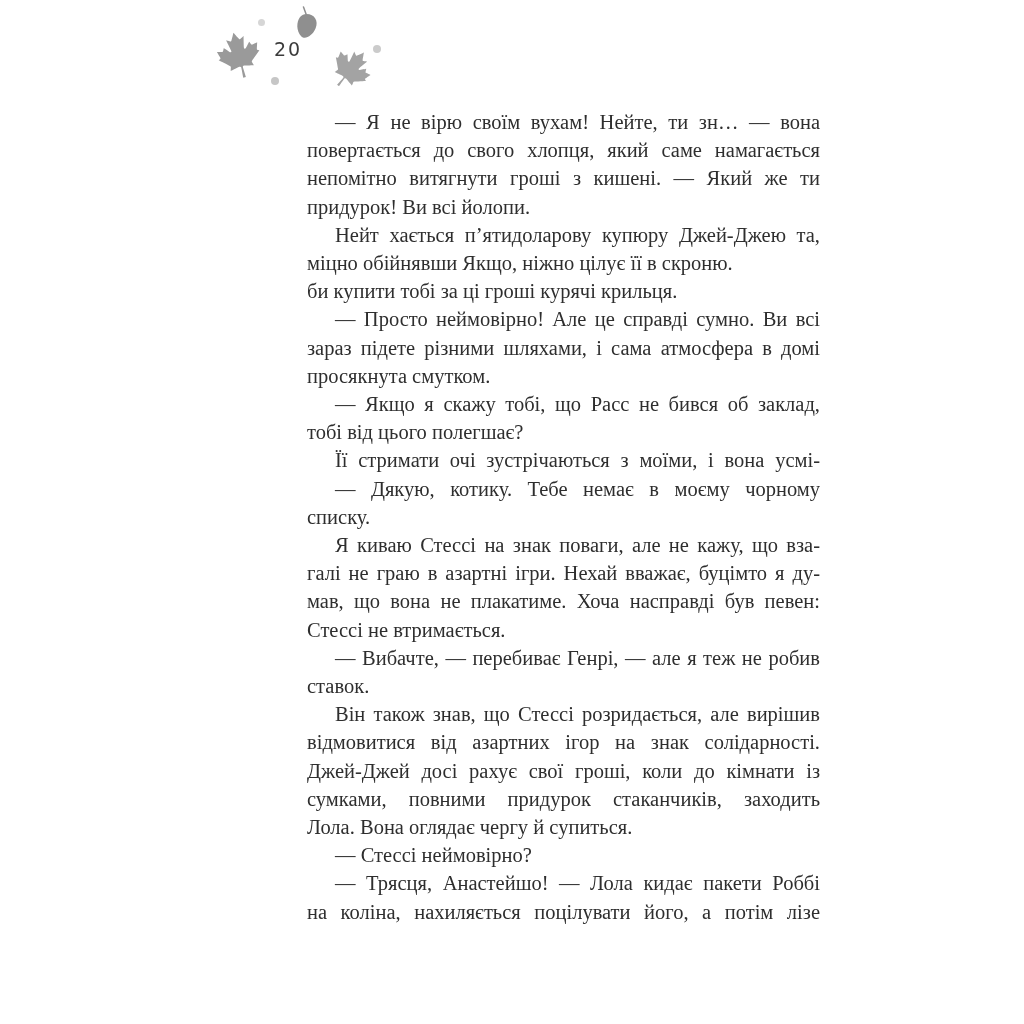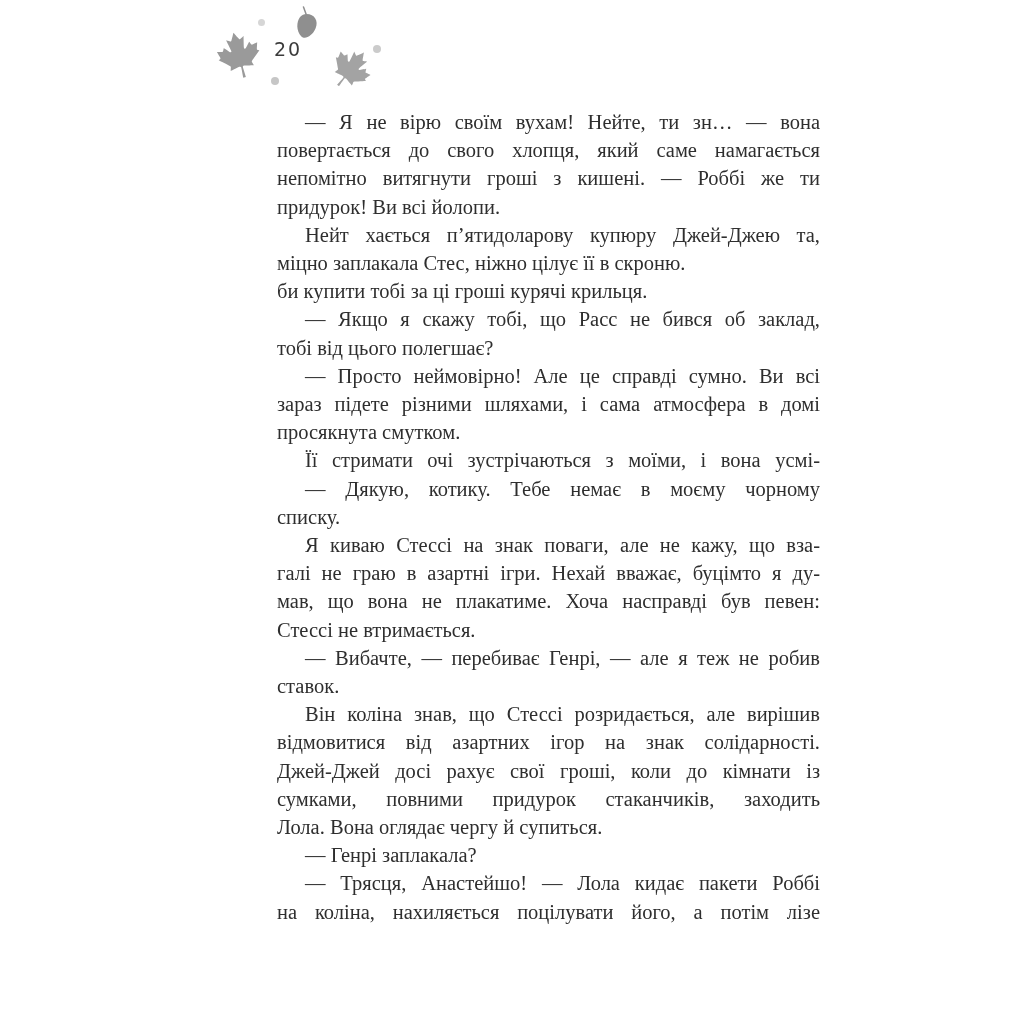--- a/index.html
+++ b/index.html
@@ -49,20 +49,21 @@
     width: 543px;
     font-size: 20.5px;
     line-height: 28.2px;
     color: #2e2e2e;
   }
   .para { margin: 0; padding: 0; }
   .line {
     text-align: justify;
     text-align-last: left;
     white-space: normal;
+    margin-left: 30px;
   }
   .line.jst { text-align-last: justify; }
   .line.first { text-indent: 28px; }
 </style>
 </head>
 <body>
 
 <div class="page">
 
   <svg class="deco leaf-left" viewBox="0 0 512 512" aria-hidden="true">
@@ -81,65 +82,65 @@
   <div class="dot dot-1"></div>
   <div class="dot dot-2"></div>
   <div class="dot dot-3"></div>
 
   <div class="page-number">20</div>
 
   <div class="page-text">
       <div class="para">
         <div class="line first jst">— Я не вірю своїм вухам! Нейте, ти зн… — вона</div>
         <div class="line jst">повертається до свого хлопця, який саме намагається</div>
-        <div class="line jst">непомітно витягнути гроші з кишені. — Роббі же ти</div>
+        <div class="line jst">непомітно витягнути гроші з кишені. — Який же ти</div>
         <div class="line">придурок! Ви всі йолопи.</div>
       </div>
       <div class="para">
         <div class="line first jst">Нейт хається п’ятидоларову купюру Джей-Джею та,</div>
-        <div class="line">міцно заплакала Стес, ніжно цілує її в скроню.</div>
+        <div class="line">міцно обійнявши Якщо, ніжно цілує її в скроню.</div>
       </div>
       <div class="para">
         <div class="line">би купити тобі за ці гроші курячі крильця.</div>
       </div>
       <div class="para">
-        <div class="line first jst">— Якщо я скажу тобі, що Расс не бився об заклад,</div>
-        <div class="line">тобі від цього полегшає?</div>
-      </div>
-      <div class="para">
         <div class="line first jst">— Просто неймовірно! Але це справді сумно. Ви всі</div>
         <div class="line jst">зараз підете різними шляхами, і сама атмосфера в домі</div>
         <div class="line">просякнута смутком.</div>
+      </div>
+      <div class="para">
+        <div class="line first jst">— Якщо я скажу тобі, що Расс не бився об заклад,</div>
+        <div class="line">тобі від цього полегшає?</div>
       </div>
       <div class="para">
         <div class="line first jst">Її стримати очі зустрічаються з моїми, і вона усмі-</div>
       </div>
       <div class="para">
         <div class="line first jst">— Дякую, котику. Тебе немає в моєму чорному</div>
         <div class="line">списку.</div>
       </div>
       <div class="para">
         <div class="line first jst">Я киваю Стессі на знак поваги, але не кажу, що вза-</div>
         <div class="line jst">галі не граю в азартні ігри. Нехай вважає, буцімто я ду-</div>
         <div class="line jst">мав, що вона не плакатиме. Хоча насправді був певен:</div>
         <div class="line">Стессі не втримається.</div>
       </div>
       <div class="para">
         <div class="line first jst">— Вибачте, — перебиває Генрі, — але я теж не робив</div>
         <div class="line">ставок.</div>
       </div>
       <div class="para">
-        <div class="line first jst">Він коліна знав, що Стессі розридається, але вирішив</div>
+        <div class="line first jst">Він також знав, що Стессі розридається, але вирішив</div>
         <div class="line jst">відмовитися від азартних ігор на знак солідарності.</div>
         <div class="line jst">Джей-Джей досі рахує свої гроші, коли до кімнати із</div>
         <div class="line jst">сумками, повними придурок стаканчиків, заходить</div>
         <div class="line">Лола. Вона оглядає чергу й супиться.</div>
       </div>
       <div class="para">
-        <div class="line first">— Генрі заплакала?</div>
+        <div class="line first">— Стессі неймовірно?</div>
       </div>
       <div class="para">
         <div class="line first jst">— Трясця, Анастейшо! — Лола кидає пакети Роббі</div>
         <div class="line jst">на коліна, нахиляється поцілувати його, а потім лізе</div>
       </div>
     </div>
 
 </div>
 
 </body></html>

